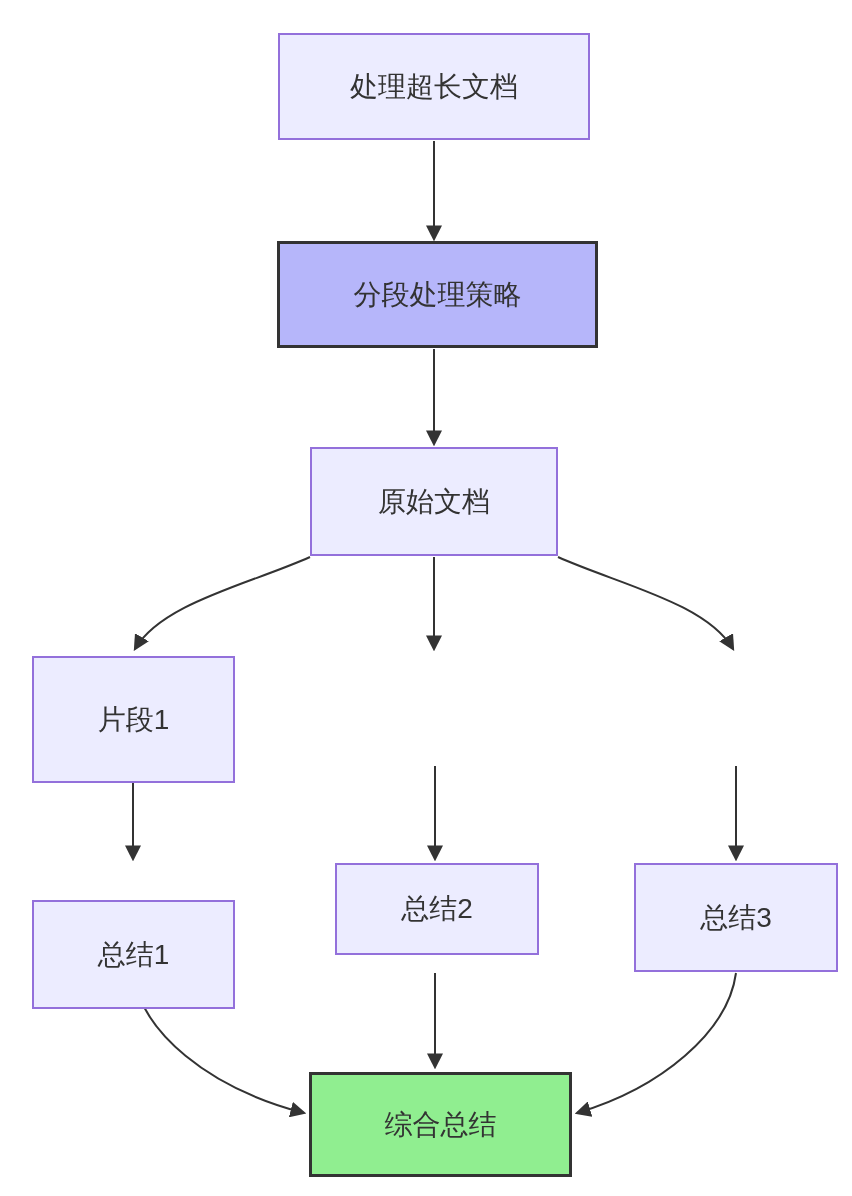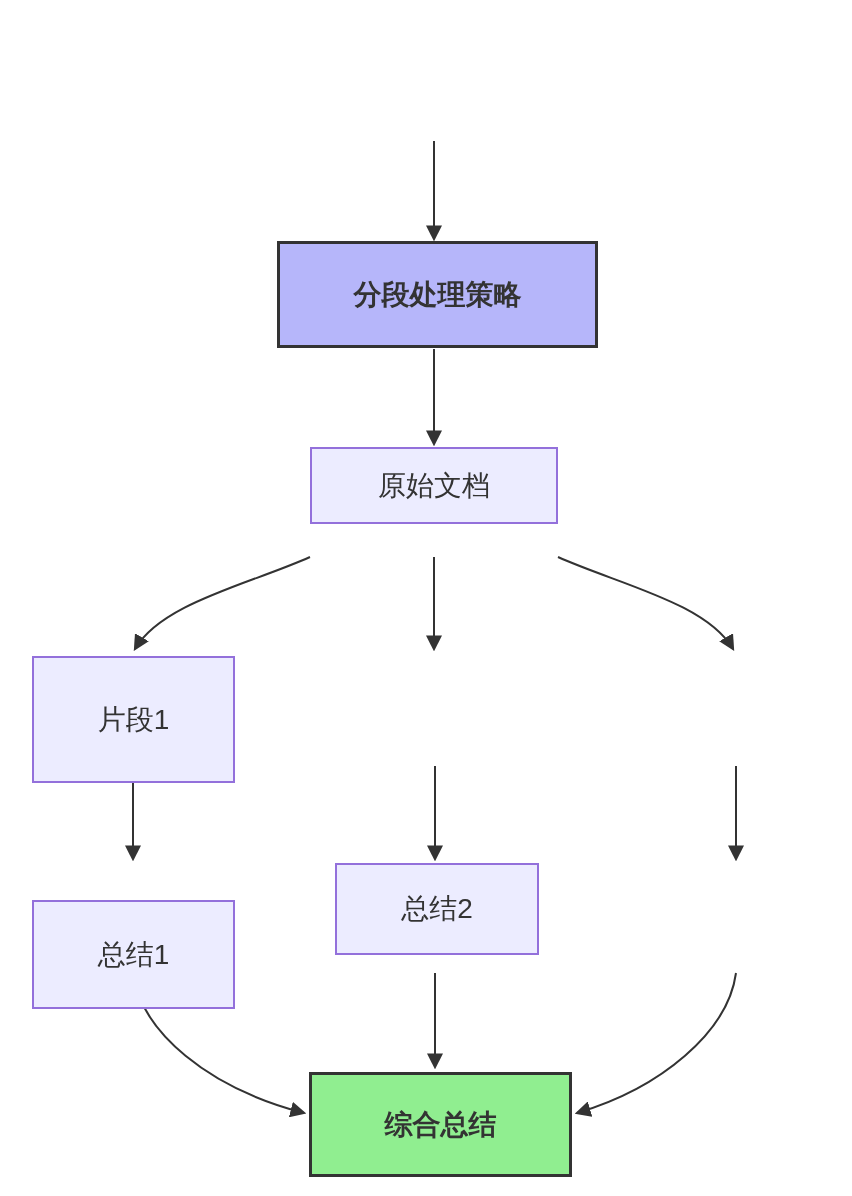--- a/index.html
+++ b/index.html
@@ -41,26 +41,24 @@
     border: 2px solid var(--node-border, #9370DB);
     color: var(--text, #333333);
     font-size: 28px;
     line-height: 1;
     white-space: nowrap;
     text-align: center;
   }
   .node.highlight {
     background: var(--highlight-fill, #B6B6FA);
     border: 3px solid var(--highlight-border, #333333);
-    font-weight: bold;
   }
   .node.success {
     background: var(--success-fill, #90EE90);
     border: 3px solid var(--success-border, #333333);
-    font-weight: bold;
   }
 </style>
 </head>
 <body>
 
 <div class="canvas">
 
   <svg class="edges-layer" width="852" height="1196" viewBox="0 0 852 1196" xmlns="http://www.w3.org/2000/svg">
     <defs>
       <marker id="arrow" viewBox="0 0 10 10" refX="8.5" refY="5" markerWidth="8" markerHeight="8" orient="auto-start-reverse">
@@ -74,29 +72,31 @@
     <path class="edge" marker-end="url(#arrow)" d="M434,557 L434,649"></path>
     <path class="edge" marker-end="url(#arrow)" d="M558,557 C618,584 706,603 733,649"></path>
     <path class="edge" marker-end="url(#arrow)" d="M133,766 L133,859"></path>
     <path class="edge" marker-end="url(#arrow)" d="M435,766 L435,859"></path>
     <path class="edge" marker-end="url(#arrow)" d="M736,766 L736,859"></path>
     <path class="edge" marker-end="url(#arrow)" d="M133,973 C141,1032 208,1088 304,1113"></path>
     <path class="edge" marker-end="url(#arrow)" d="M435,973 L435,1067"></path>
     <path class="edge" marker-end="url(#arrow)" d="M736,973 C728,1032 661,1088 577,1113"></path>
   </svg>
 
+  <div class="node" style="left:278px; top:33px;  width:312px; height:107px">处理超长文档</div>
 
   <div class="node highlight" style="left:277px; top:241px; width:321px; height:107px">分段处理策略</div>
 
-  <div class="node" style="left:310px; top:447px; width:248px; height:77px">原始文档</div>
+  <div class="node" style="left:310px; top:447px; width:248px; height:109px">原始文档</div>
 
   <div class="node" style="left:32px;  top:656px; width:203px; height:127px">片段1</div>
 
 
 
   <div class="node" style="left:32px;  top:900px; width:203px; height:109px">总结1</div>
 
   <div class="node" style="left:335px; top:863px; width:204px; height:92px">总结2</div>
 
+  <div class="node" style="left:634px; top:863px; width:204px; height:109px">总结3</div>
 
   <div class="node success" style="left:309px; top:1072px; width:263px; height:105px">综合总结</div>
 
 </div>
 
 </body></html>

